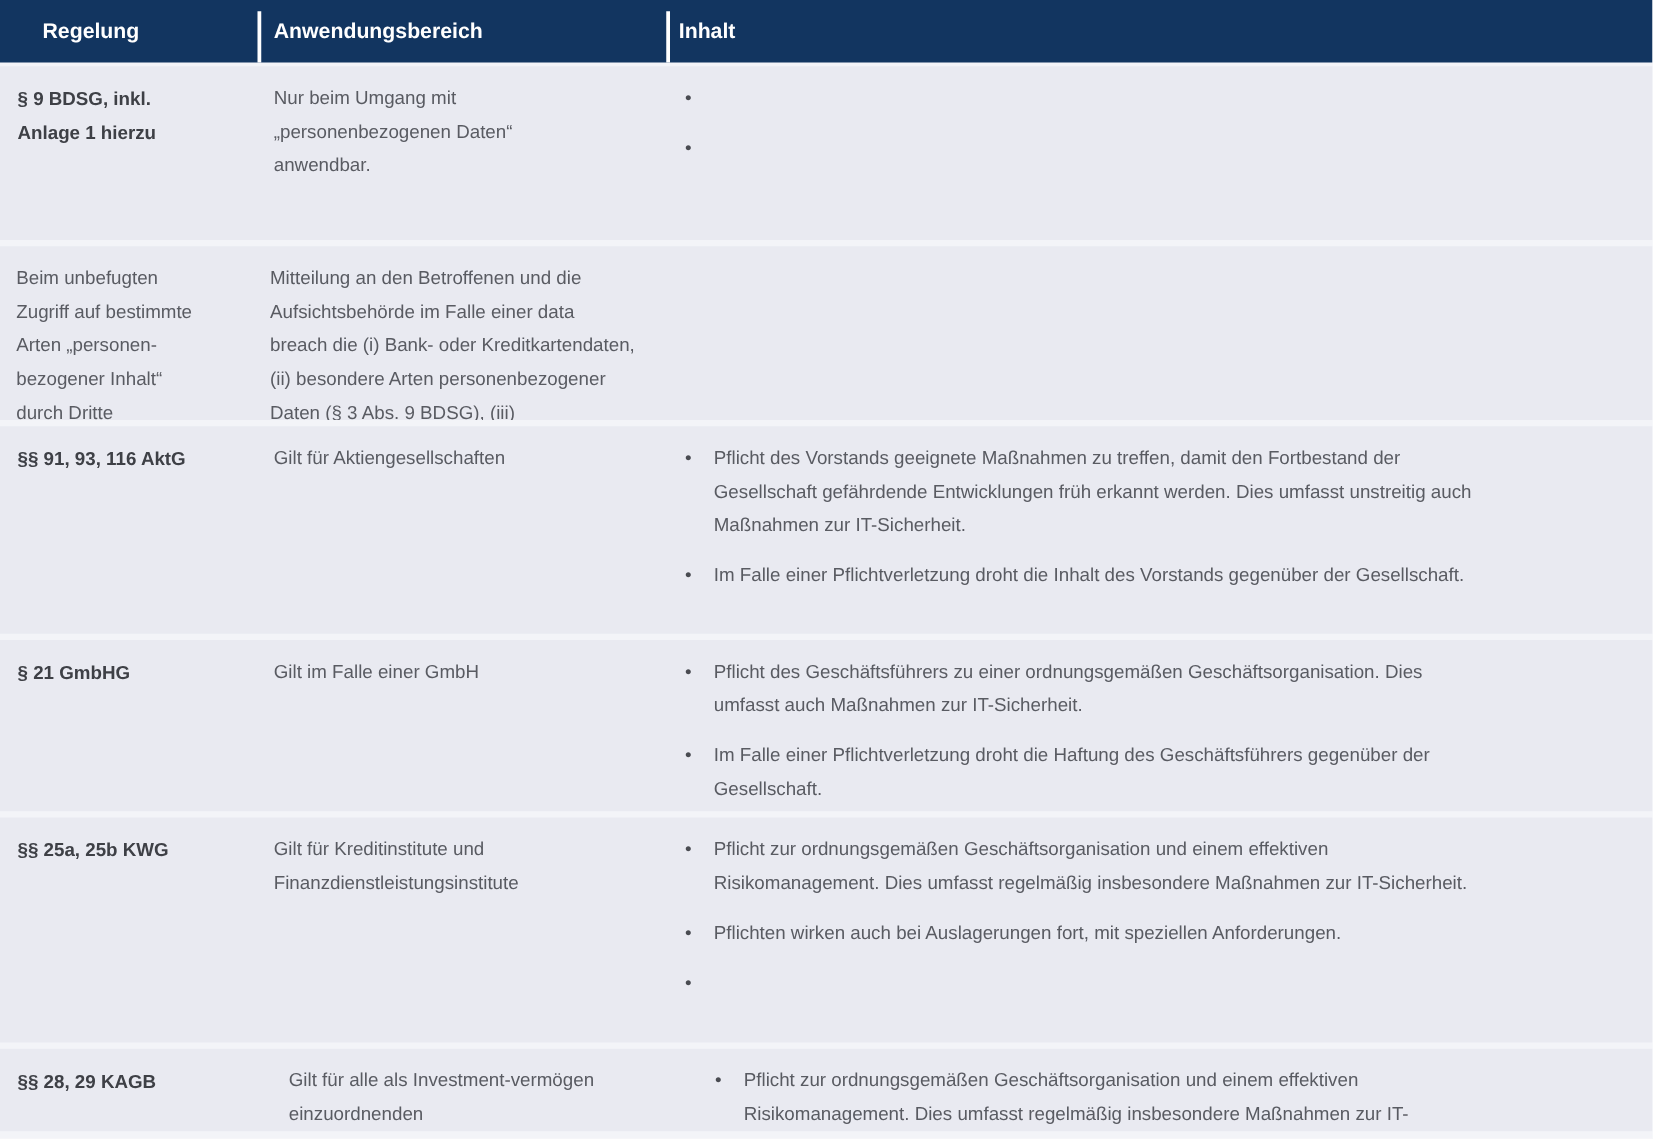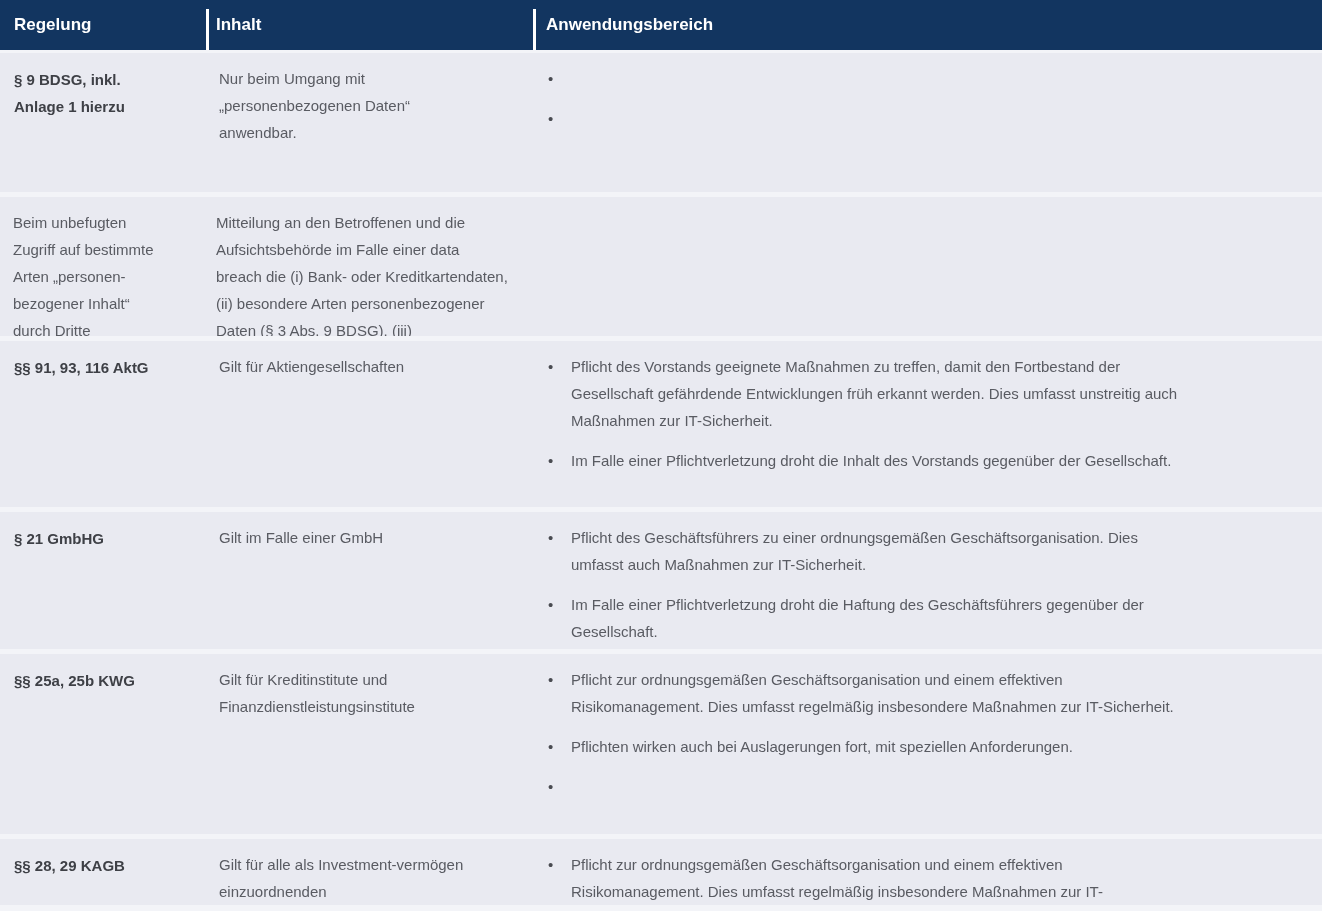--- a/index.html
+++ b/index.html
@@ -27,21 +27,21 @@
     color: #ffffff;
     font-weight: bold;
     font-size: 17px;
   }
   .th {
     position: relative;
     display: flex;
     align-items: center;
     box-sizing: border-box;
   }
-  .th-1 { padding-left: 14px; }
+  .th-1 { padding-left: 14px; margin-left: 20px; }
   .th-2 { padding-left: 13px; }
   .th-3 { padding-left: 10px; }
   .header-divider {
     position: absolute;
     left: 0;
     top: 9px;
     bottom: 0;
     width: 3px;
     background: #ffffff;
   }
@@ -82,38 +82,38 @@
   .bullet-text {
     max-width: 620px;
     color: #595b62;
   }
   
   .r0 { height: 139px; }
   .r1 { height: 139px; }
   .r2 { height: 166px; }
   .r3 { height: 137px; }
   .r4 { height: 180px; }
-  .r5 { height: 66px; }
+  .r5 { height: 66px; gap: 12px; }
 </style>
 </head>
 <body>
 
 <div class="page">
 
   <div class="grid-row thead">
     <div class="th th-1">
       <span>Regelung</span>
     </div>
+    <div class="th th-2">
+      <span class="header-divider"></span>
+      <span>Anwendungsbereich</span>
+    </div>
     <div class="th th-3">
       <span class="header-divider"></span>
       <span>Inhalt</span>
-    </div>
-    <div class="th th-2">
-      <span class="header-divider"></span>
-      <span>Anwendungsbereich</span>
     </div>
   </div>
 
   <div class="grid-row row row-first r0">
     <div class="cell cell-regelung">§ 9 BDSG, inkl. Anlage 1 hierzu</div>
     <div class="cell cell-anwendung">Nur beim Umgang mit „personenbezogenen Daten“ anwendbar.</div>
     <div class="cell cell-inhalt">
       <div class="bullet-item">
         <span class="bullet-glyph">•</span>
       </div>

